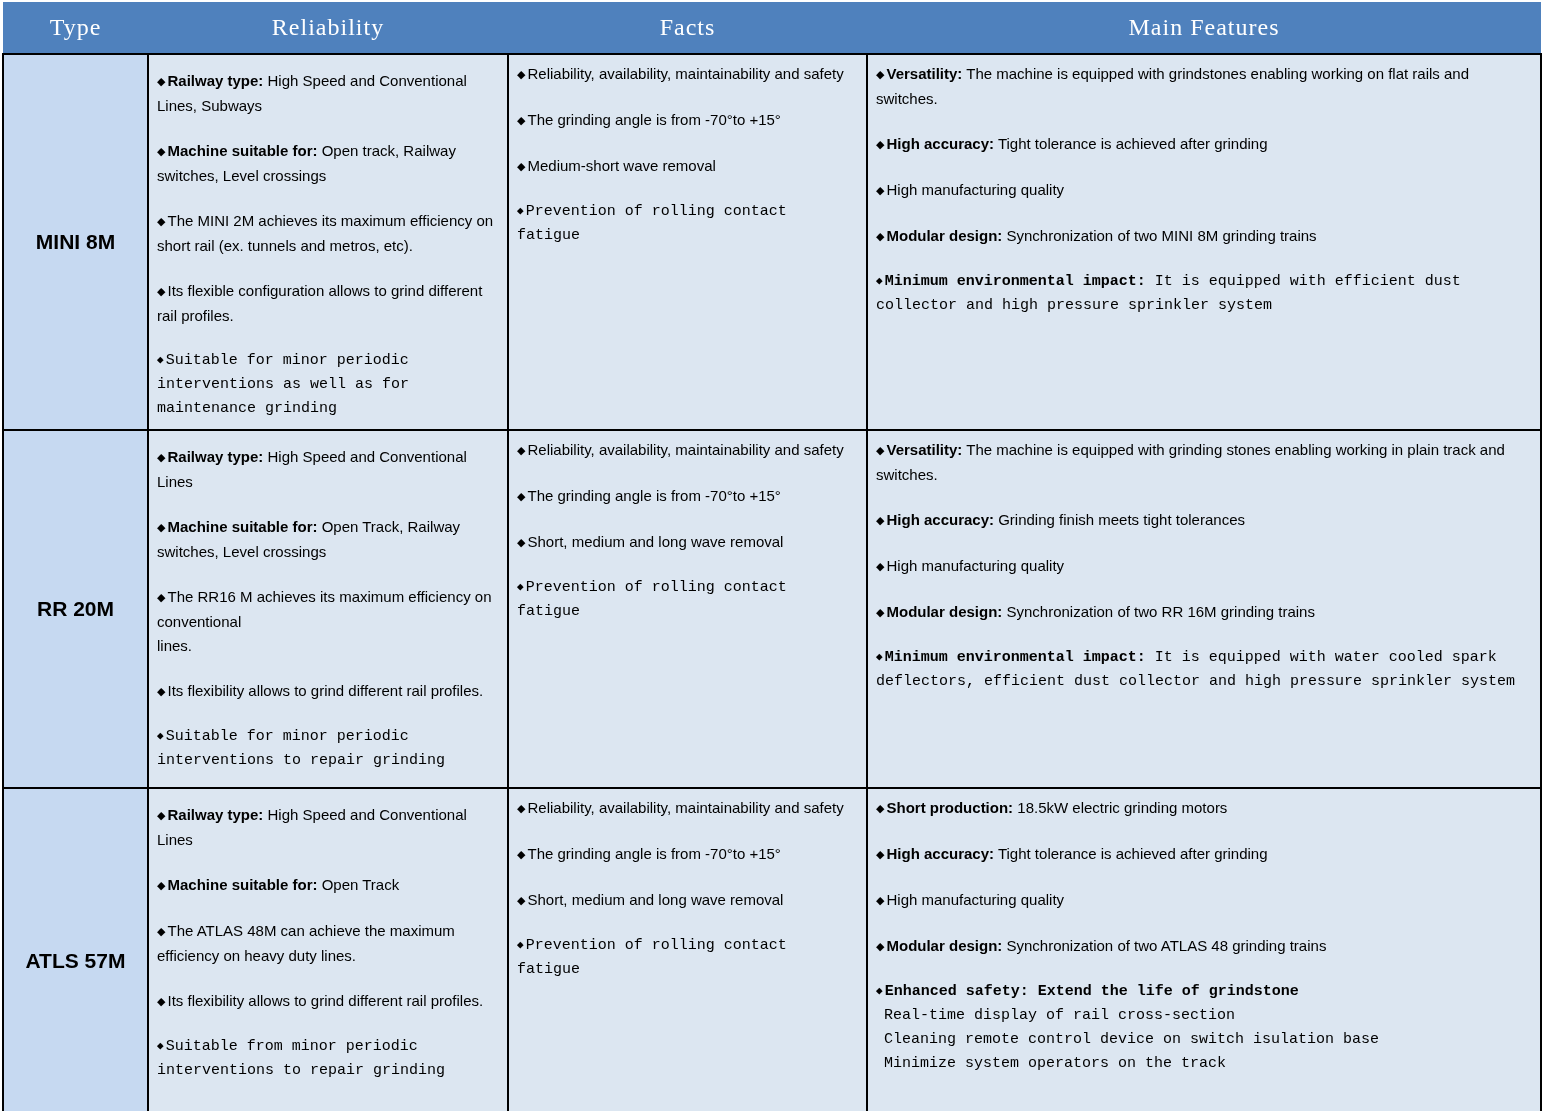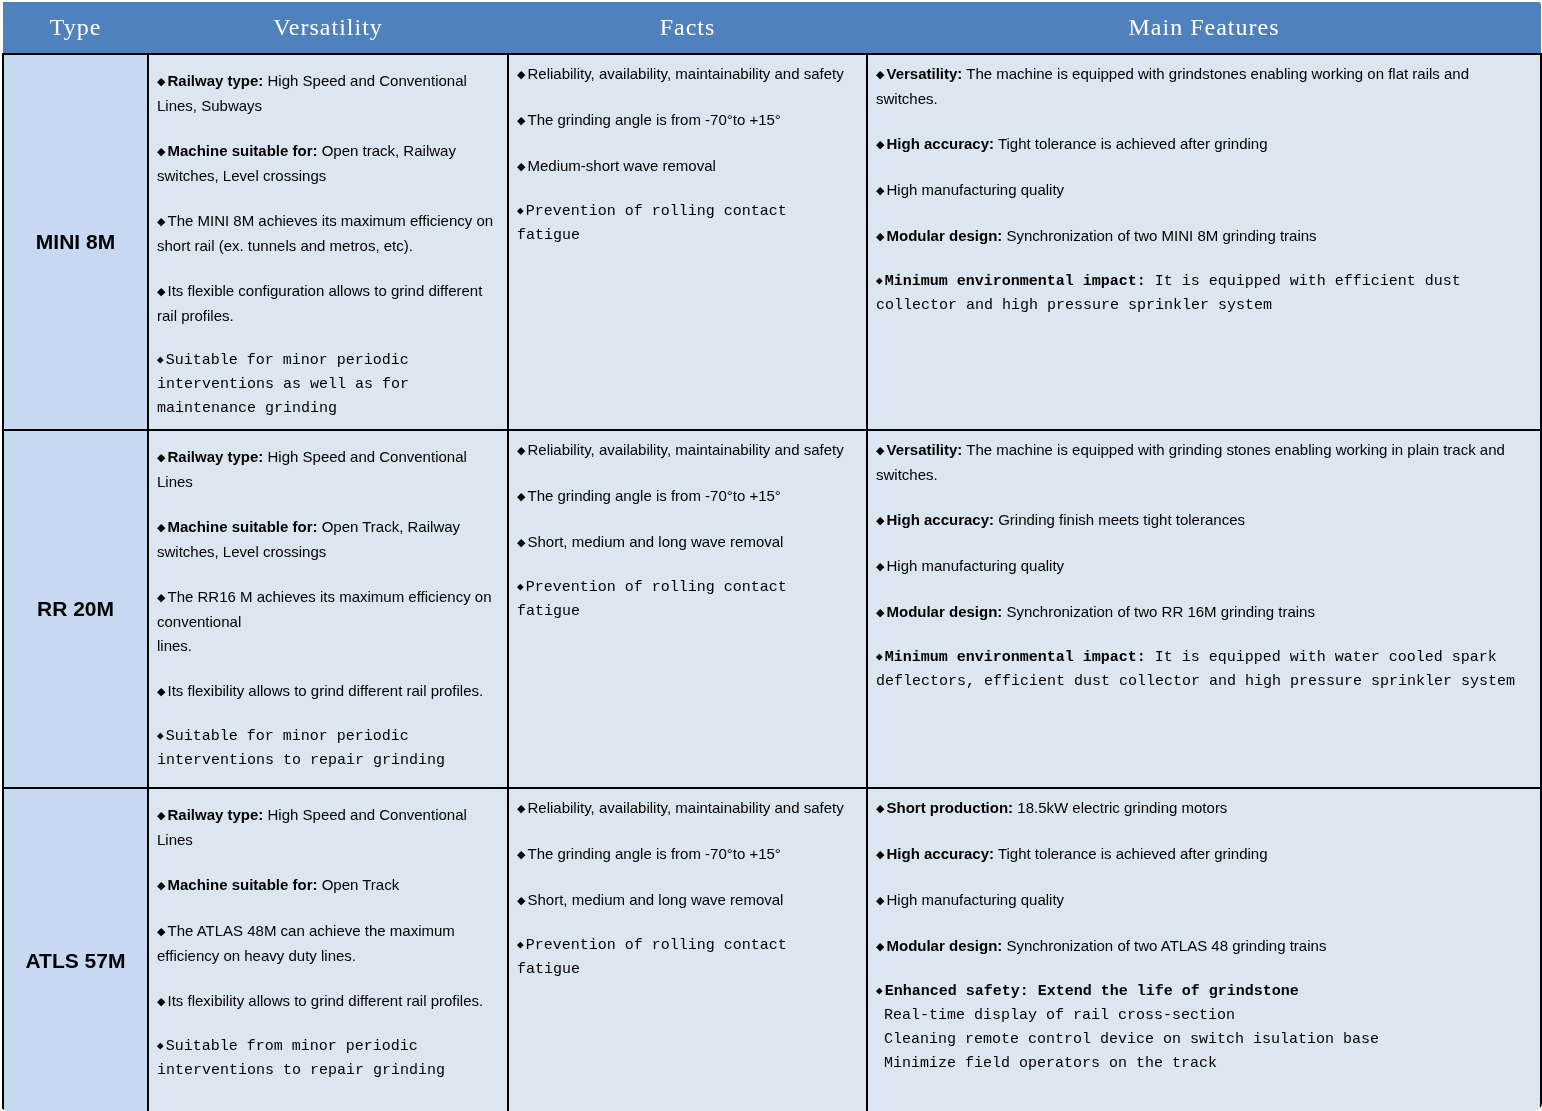--- a/index.html
+++ b/index.html
@@ -7,21 +7,20 @@
     padding: 0;
     background: #ffffff;
     font-family: "Liberation Sans", sans-serif;
   }
   .page {
     position: relative;
     width: 1542px;
     height: 1111px;
     background: #ffffff;
     overflow: hidden;
-    border-radius: 8px;
   }
   table.grind-table {
     position: absolute;
     left: 2px;
     top: 2px;
     width: 1538px;
     border-collapse: collapse;
     table-layout: fixed;
   }
   thead th {
@@ -80,32 +79,32 @@
   <table class="grind-table">
     <colgroup>
       <col style="width:145px">
       <col style="width:360px">
       <col style="width:359px">
       <col style="width:674px">
     </colgroup>
     <thead>
       <tr>
         <th>Type</th>
-        <th>Versatility</th>
+        <th>Reliability</th>
         <th>Facts</th>
         <th>Main Features</th>
       </tr>
     </thead>
     <tbody>
         <tr style="height: 347px;">
           <td class="type-cell"><span>MINI 8M</span></td>
           <td class="apps-cell">
             <div class="para"><span class="bullet-icon">◆</span><span class="b-label">Railway type:</span><span class="b-text"> High Speed and Conventional Lines, Subways</span></div>
             <div class="para"><span class="bullet-icon">◆</span><span class="b-label">Machine suitable for:</span><span class="b-text"> Open track,  Railway switches, Level crossings</span></div>
-            <div class="para"><span class="bullet-icon">◆</span><span class="b-label"></span><span class="b-text">The MINI 8M achieves its maximum efficiency on short rail (ex. tunnels and metros, etc).</span></div>
+            <div class="para"><span class="bullet-icon">◆</span><span class="b-label"></span><span class="b-text">The MINI 2M achieves its maximum efficiency on short rail (ex. tunnels and metros, etc).</span></div>
             <div class="para"><span class="bullet-icon">◆</span><span class="b-label"></span><span class="b-text">Its flexible configuration allows to grind different rail profiles.</span></div>
             <div class="para"><span class="bullet-icon">◆</span><span class="b-label"></span><span class="b-text">Suitable for minor periodic  interventions as well as for maintenance grinding</span></div>
           </td>
           <td class="facts-cell">
             <div class="para"><span class="bullet-icon">◆</span><span class="b-label"></span><span class="b-text">Reliability, availability, maintainability and safety</span></div>
             <div class="para"><span class="bullet-icon">◆</span><span class="b-label"></span><span class="b-text">The grinding angle is from -70°to +15°</span></div>
             <div class="para"><span class="bullet-icon">◆</span><span class="b-label"></span><span class="b-text">Medium-short wave removal</span></div>
             <div class="para"><span class="bullet-icon">◆</span><span class="b-label"></span><span class="b-text">Prevention of rolling contact fatigue</span></div>
           </td>
           <td class="features-cell">
@@ -153,18 +152,18 @@
             <div class="para"><span class="bullet-icon">◆</span><span class="b-label"></span><span class="b-text">Reliability, availability, maintainability and safety</span></div>
             <div class="para"><span class="bullet-icon">◆</span><span class="b-label"></span><span class="b-text">The grinding angle is from -70°to +15°</span></div>
             <div class="para"><span class="bullet-icon">◆</span><span class="b-label"></span><span class="b-text">Short, medium and long wave removal</span></div>
             <div class="para"><span class="bullet-icon">◆</span><span class="b-label"></span><span class="b-text">Prevention of rolling contact fatigue</span></div>
           </td>
           <td class="features-cell">
             <div class="para"><span class="bullet-icon">◆</span><span class="b-label">Short production:</span><span class="b-text"> 18.5kW electric grinding motors</span></div>
             <div class="para"><span class="bullet-icon">◆</span><span class="b-label">High accuracy:</span><span class="b-text"> Tight tolerance is achieved after grinding</span></div>
             <div class="para"><span class="bullet-icon">◆</span><span class="b-label"></span><span class="b-text">High manufacturing quality</span></div>
             <div class="para"><span class="bullet-icon">◆</span><span class="b-label">Modular design:</span><span class="b-text"> Synchronization of two ATLAS 48 grinding trains</span></div>
-            <div class="para"><span class="bullet-icon">◆</span><span class="b-label">Enhanced safety: Extend the life of grindstone</span><span class="b-text"></span><div class="subline">Real-time display of rail cross-section</div><div class="subline">Cleaning remote control device on switch isulation base</div><div class="subline">Minimize field operators on the track</div></div>
+            <div class="para"><span class="bullet-icon">◆</span><span class="b-label">Enhanced safety: Extend the life of grindstone</span><span class="b-text"></span><div class="subline">Real-time display of rail cross-section</div><div class="subline">Cleaning remote control device on switch isulation base</div><div class="subline">Minimize system operators on the track</div></div>
           </td>
         </tr>
       </tbody>
   </table>
 </div>
 
 </body></html>

